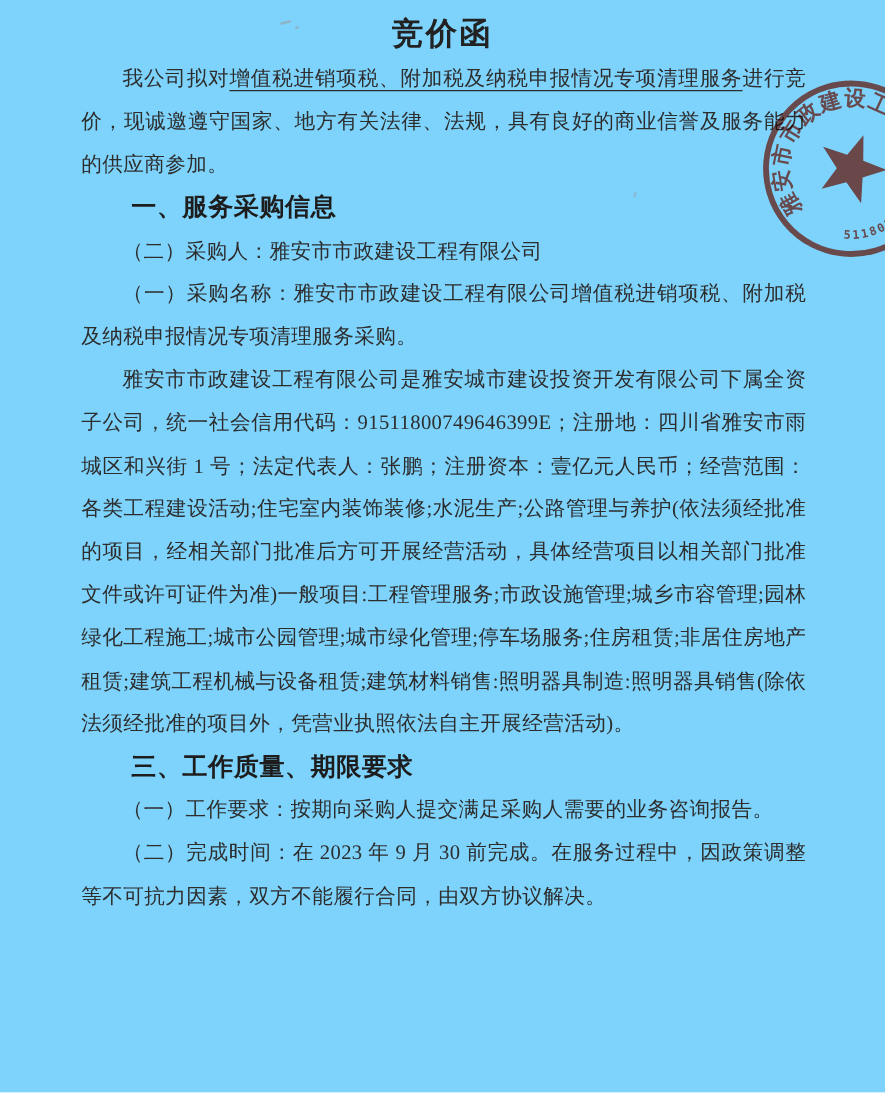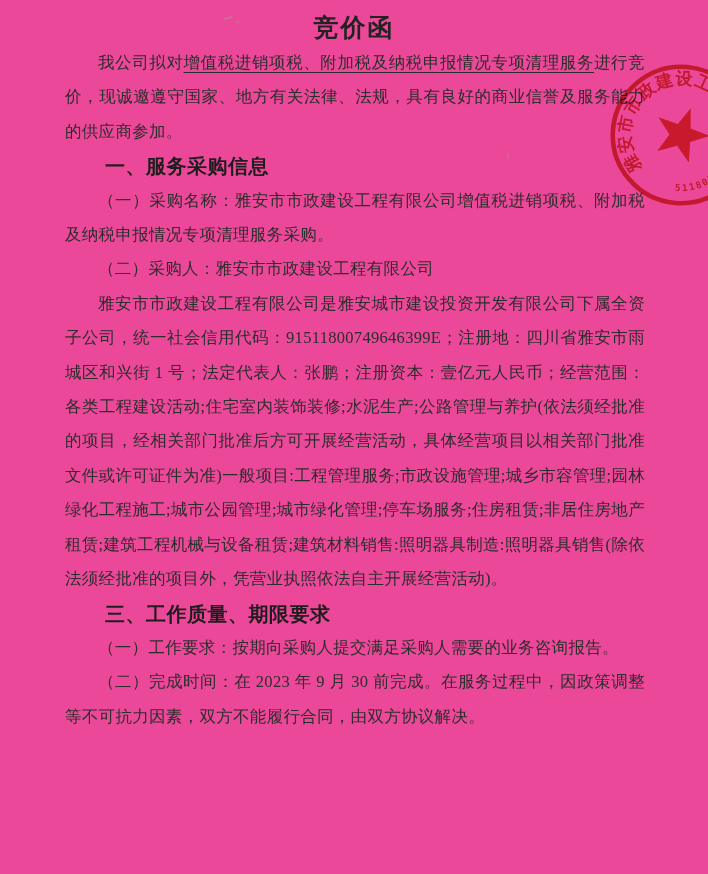--- a/index.html
+++ b/index.html
@@ -1,19 +1,19 @@
 <!DOCTYPE html>
 <html lang="zh"><head>
 <meta charset="utf-8">
 <style>
   html,body{margin:0;padding:0;background:#ffffff;}
   .page{
     position:relative;
     width:708px;height:874px;
-    background:#ec4899;
+    background:#7dd3fc;
     overflow:hidden;
     font-family:"Liberation Serif","DejaVu Serif",serif;
     color:#2d2d2d;
   }
   .title{
     margin:0;
     padding-top:8px;
     text-align:center;
     font-family:"Liberation Sans","DejaVu Sans",sans-serif;
     font-weight:700;
@@ -93,22 +93,22 @@
   <div class="artifact a2"></div>
   <div class="artifact a3"></div>
 
   <h1 class="title">竞价函</h1>
 
   <div class="body">
 
     <p class="para indent"><span>我公司拟对</span><span class="ul">增值税进销项税、附加税及纳税申报情况专项清理服务</span><span>进行竞价，现诚邀遵守国家、地方有关法律、法规，具有良好的商业信誉及服务能力的供应商参加。</span></p>
 
     <h2 class="heading">一、服务采购信息</h2>
+    <p class="para indent">（二）采购人：雅安市市政建设工程有限公司</p>
     <p class="para indent">（一）采购名称：雅安市市政建设工程有限公司增值税进销项税、附加税及纳税申报情况专项清理服务采购。</p>
-    <p class="para indent">（二）采购人：雅安市市政建设工程有限公司</p>
 
     <p class="para indent">雅安市市政建设工程有限公司是雅安城市建设投资开发有限公司下属全资子公司，统一社会信用代码：91511800749646399E；注册地：四川省雅安市雨城区和兴街 1 号；法定代表人：张鹏；注册资本：壹亿元人民币；经营范围：各类工程建设活动;住宅室内装饰装修;水泥生产;公路管理与养护(依法须经批准的项目，经相关部门批准后方可开展经营活动，具体经营项目以相关部门批准文件或许可证件为准)一般项目:工程管理服务;市政设施管理;城乡市容管理;园林绿化工程施工;城市公园管理;城市绿化管理;停车场服务;住房租赁;非居住房地产租赁;建筑工程机械与设备租赁;建筑材料销售:照明器具制造:照明器具销售(除依法须经批准的项目外，凭营业执照依法自主开展经营活动)。</p>
 
     <h2 class="heading">三、工作质量、期限要求</h2>
     <p class="para indent">（一）工作要求：按期向采购人提交满足采购人需要的业务咨询报告。</p>
     <p class="para indent">（二）完成时间：在 2023 年 9 月 30 前完成。在服务过程中，因政策调整等不可抗力因素，双方不能履行合同，由双方协议解决。</p>
 
   </div>
 
   <div class="stamp">

